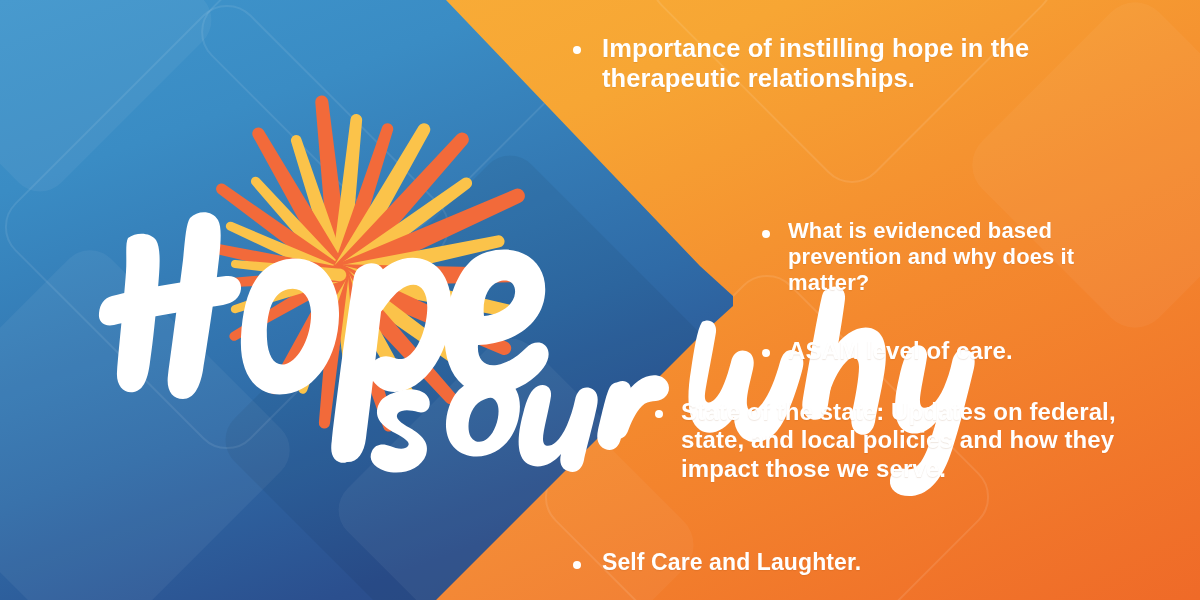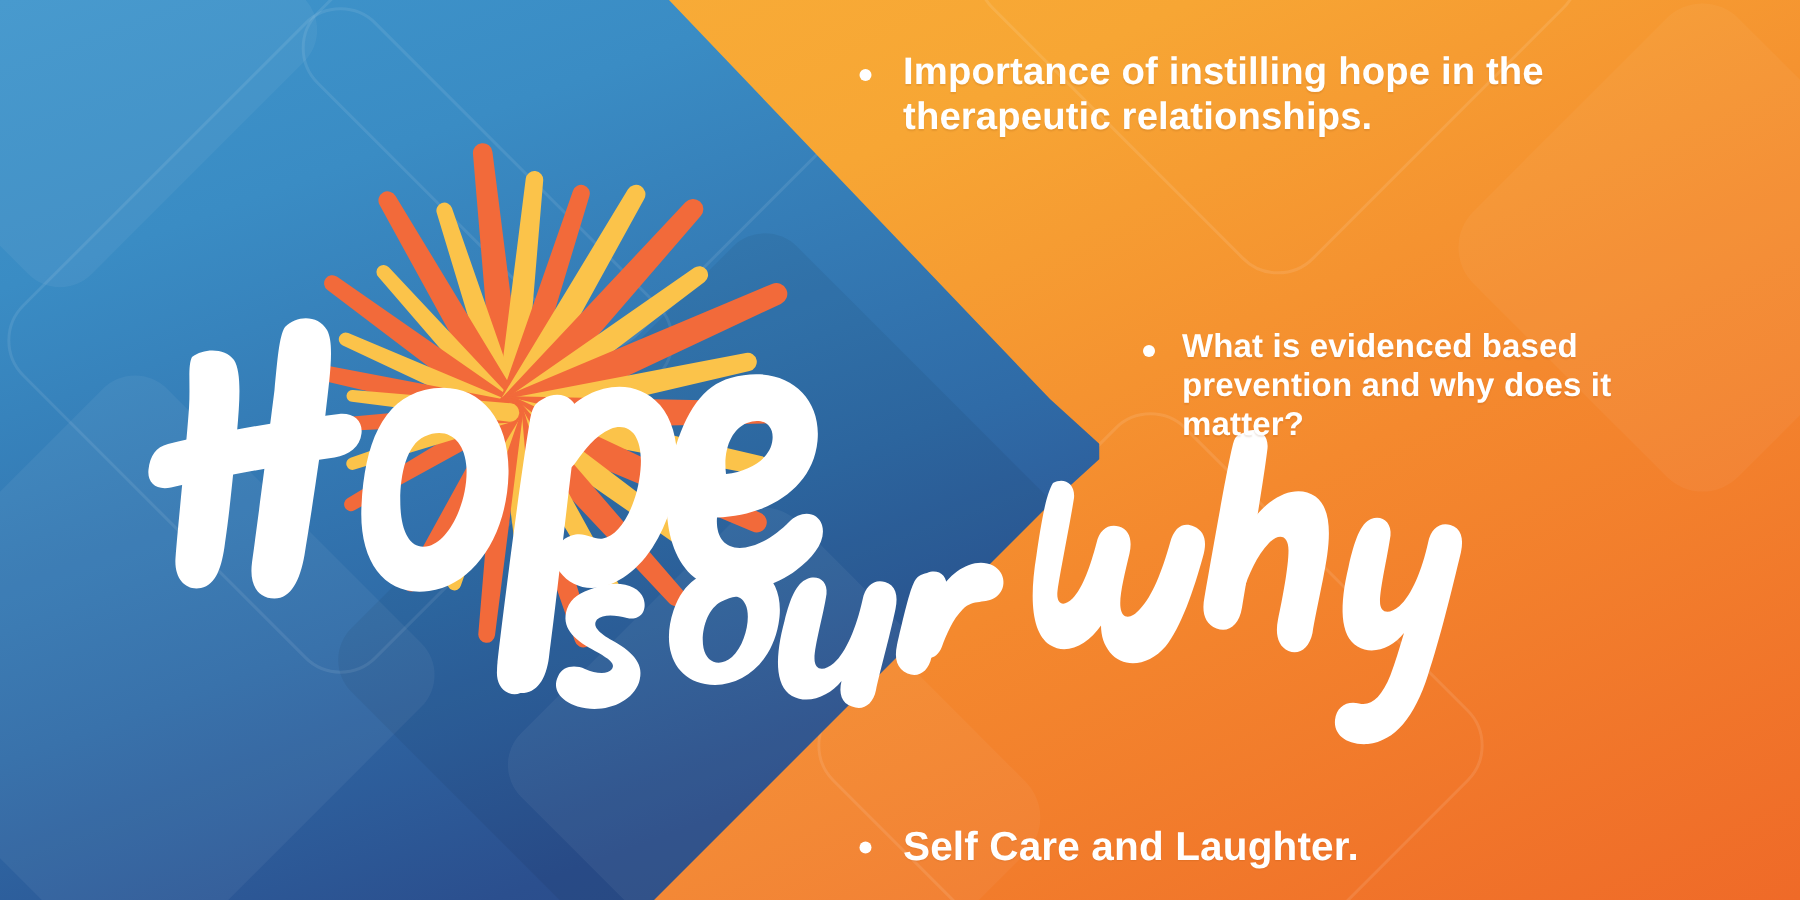--- a/index.html
+++ b/index.html
@@ -67,21 +67,21 @@
 
   .b3{left:788px;top:218px;width:345px;font-size:22px;}
   .b3 .dot{left:-26px;top:12px;width:8px;height:8px;}
 
   .b4{left:788px;top:337px;width:345px;font-size:24px;}
   .b4 .dot{left:-26px;top:12px;width:8px;height:8px;}
 
   .b5{left:681px;top:398px;width:436px;font-size:24px;}
   .b5 .dot{left:-26px;top:12px;width:8px;height:8px;}
 
-  .b6{left:602px;top:549px;width:460px;font-size:27px;}
+  .b6{left:602px;top:549px;width:460px;font-size:23px;}
   .b6 .dot{left:-29px;top:12px;width:8px;height:8px;}
 </style>
 </head>
 <body>
 
 <div class="slide">
 
   <div class="bg-orange">
     <div class="wm wm-o" style="left:700px;top:-170px;width:300px;height:300px;"></div>
     <div class="wm wm-o2" style="left:880px;top:-60px;width:420px;height:420px;"></div>
@@ -310,21 +310,29 @@
       <span class="dot"></span>
       <span class="txt">Importance of instilling hope in the therapeutic relationships.</span>
     </div>
 
 
     <div class="bullet b3">
       <span class="dot"></span>
       <span class="txt">What is evidenced based prevention and why does it matter?</span>
     </div>
 
-
+    <div class="bullet b4">
+      <span class="dot"></span>
+      <span class="txt">ASAM level of care.</span>
+    </div>
+
+    <div class="bullet b5">
+      <span class="dot"></span>
+      <span class="txt">State of the state:  Updates on federal, state, and local policies and how they impact those we serve.</span>
+    </div>
 
     <div class="bullet b6">
       <span class="dot"></span>
       <span class="txt">Self Care and Laughter.</span>
     </div>
 
   </div>
 </div>
 
 </body></html>

